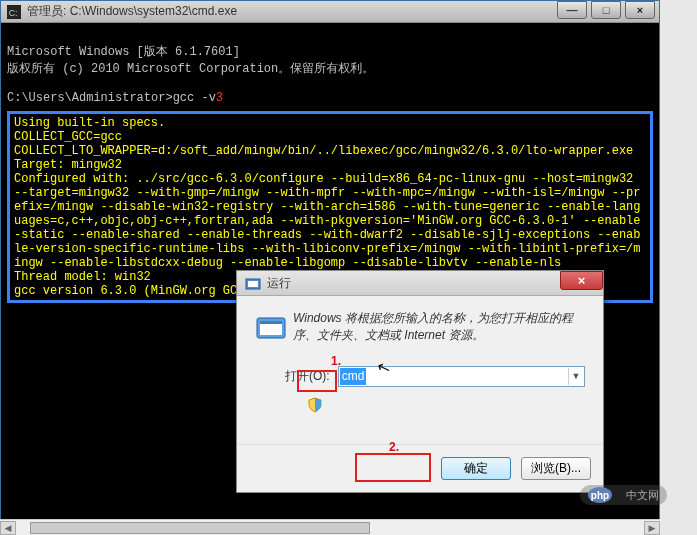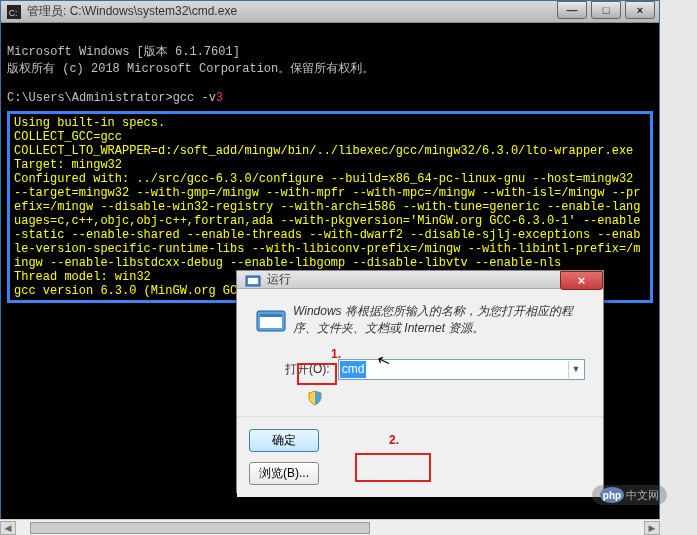--- a/index.html
+++ b/index.html
@@ -240,21 +240,20 @@
     .shield {
       width: 16px; height: 16px;
     }
     .btn-row {
       background: #f0f0f0;
       border-top: 1px solid #ddd;
       padding: 12px;
       display: flex;
       justify-content: flex-end;
       gap: 10px;
-      flex-direction: column;
     }
     .dlg-btn {
       width: 70px; height: 23px;
       background: linear-gradient(to bottom, #fefefe, #e8e8e8);
       border: 1px solid #8a8a8a;
       border-radius: 3px;
       font-size: 12px;
       cursor: pointer;
       display: flex;
       align-items: center;
@@ -269,21 +268,21 @@
       bottom: 10px; left: 118px;
       width: 76px; height: 29px;
       border: 2px solid #e02020;
       pointer-events: none;
     }
     .watermark {
       position: absolute;
       bottom: 30px; right: 30px;
       display: flex;
       align-items: flex-end;
-      gap: 2px;
+      gap: 14px;
       font-size: 11px;
       color: #aaa;
       background: rgba(90,90,90,0.35);
       padding: 2px 8px;
       border-radius: 10px;
     }
     .watermark .php {
       font-weight: bold;
       background: #6181b6;
       color: #fff;
@@ -308,21 +307,21 @@
     </span>
     <span>管理员: C:\Windows\system32\cmd.exe</span>
   </div>
   <div class="window-controls">
     <div class="ctrl-btn">—</div>
     <div class="ctrl-btn">□</div>
     <div class="ctrl-btn close">×</div>
   </div>
   <div class="terminal">
 <span>Microsoft Windows [版本 6.1.7601]</span>
-<span>版权所有 (c) 2018 Microsoft Corporation。保留所有权利。</span>
+<span>版权所有 (c) 2010 Microsoft Corporation。保留所有权利。</span>
 
 <span><span>C:\Users\Administrator&gt;gcc -v</span><span class="highlight-v">3</span></span>
 <div class="yellow-box">Using built-in specs.
 COLLECT_GCC=gcc
 COLLECT_LTO_WRAPPER=d:/soft_add/mingw/bin/../libexec/gcc/mingw32/6.3.0/lto-wrapper.exe
 Target: mingw32
 Configured with: ../src/gcc-6.3.0/configure --build=x86_64-pc-linux-gnu --host=mingw32 --target=mingw32 --with-gmp=/mingw --with-mpfr --with-mpc=/mingw --with-isl=/mingw --prefix=/mingw --disable-win32-registry --with-arch=i586 --with-tune=generic --enable-languages=c,c++,objc,obj-c++,fortran,ada --with-pkgversion='MinGW.org GCC-6.3.0-1' --enable-static --enable-shared --enable-threads --with-dwarf2 --disable-sjlj-exceptions --enable-version-specific-runtime-libs --with-libiconv-prefix=/mingw --with-libintl-prefix=/mingw --enable-libstdcxx-debug --enable-libgomp --disable-libvtv --enable-nls
 Thread model: win32
 gcc version 6.3.0 (MinGW.org GCC-6.3.0-1)</div>
 

